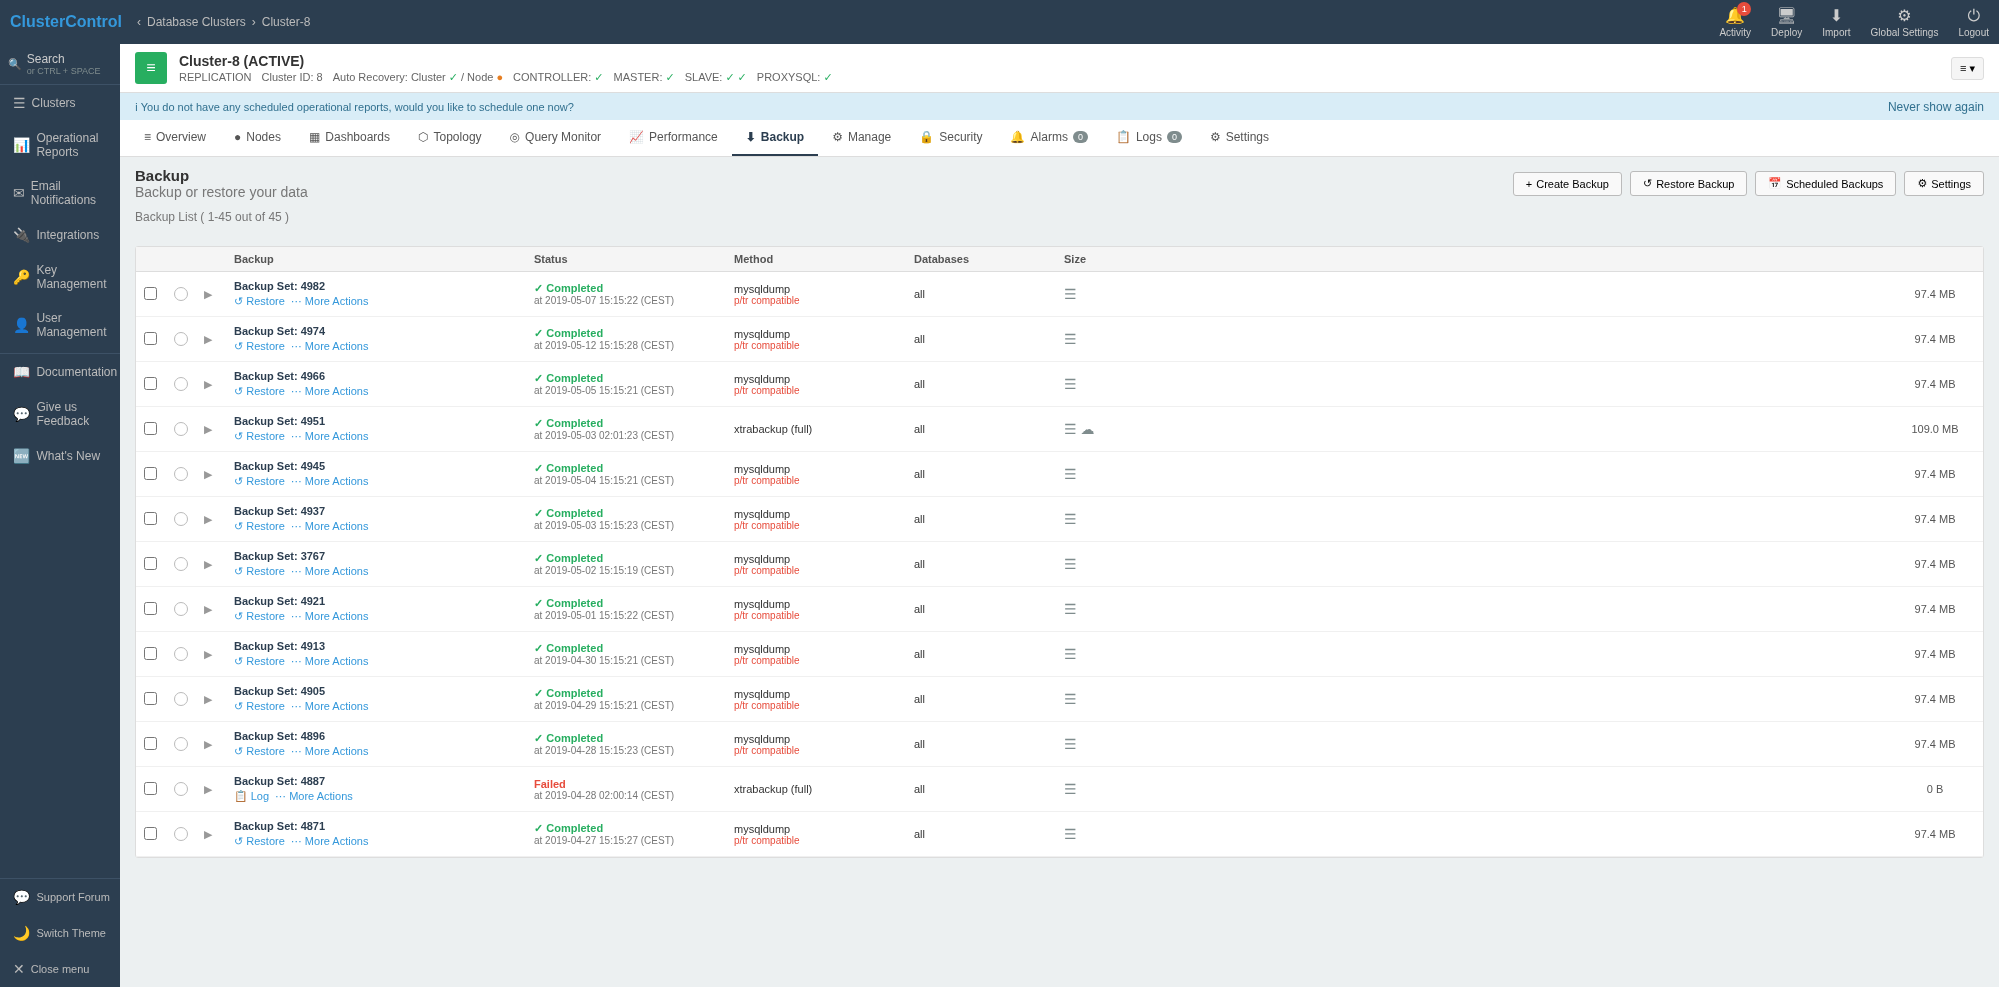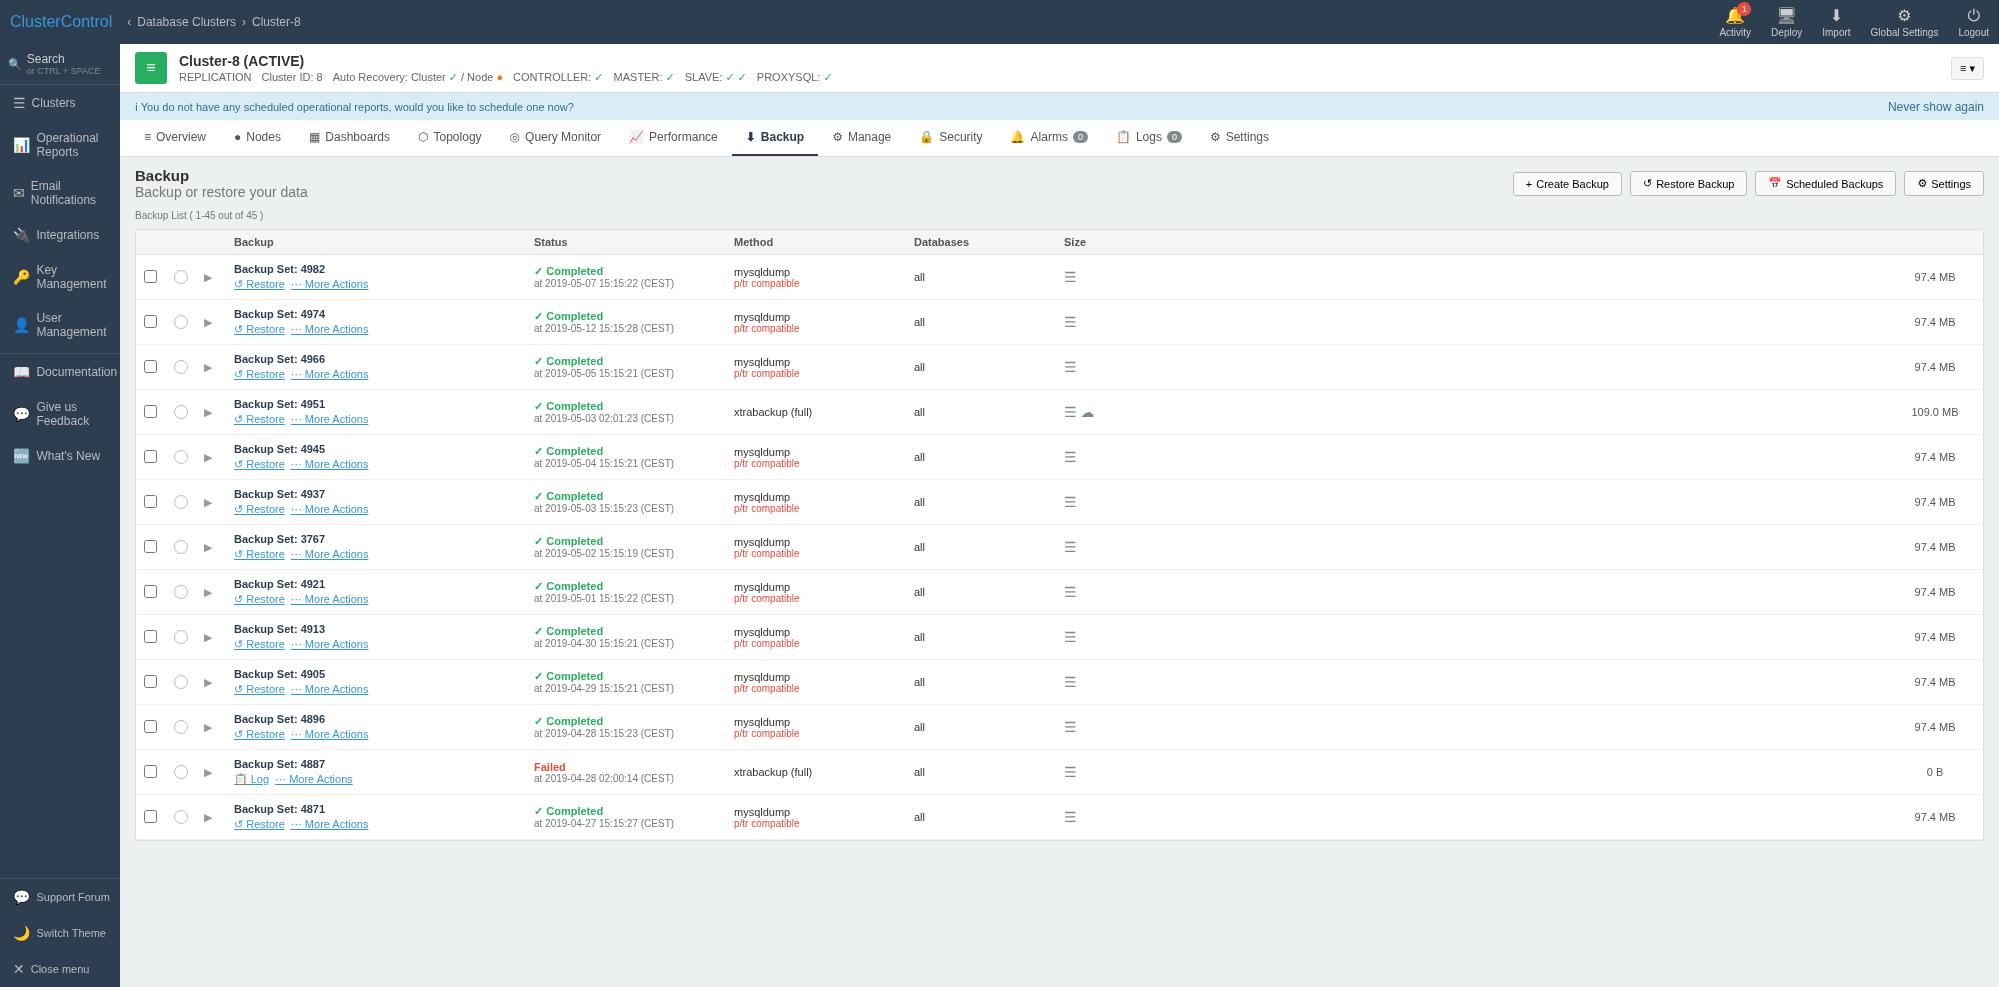--- a/index.html
+++ b/index.html
@@ -10,21 +10,21 @@
       background: #2c3e50;
       color: #fff;
       height: 44px;
       display: flex;
       align-items: center;
       padding: 0 10px;
       flex-shrink: 0;
     }
     .top-nav .brand {
       font-size: 16px;
-      font-weight: normal;
+      font-weight: bold;
       color: #3498db;
       margin-right: 15px;
     }
     .top-nav .breadcrumb {
       display: flex;
       align-items: center;
       gap: 6px;
       font-size: 12px;
       color: #bbb;
       flex: 1;
@@ -211,29 +211,29 @@
     .backup-row {
       display: grid;
       grid-template-columns: 30px 30px 30px 300px 200px 180px 150px 1fr 80px;
       padding: 8px 8px;
       border-bottom: 1px solid #f0f0f0;
       font-size: 11px;
       align-items: center;
     }
     .backup-set-name { font-weight: bold; color: #2c3e50; }
     .backup-actions { display: flex; gap: 6px; margin-top: 3px; color: #3498db; font-size: 11px; }
-    .backup-actions span { cursor: pointer; display: flex; align-items: center; gap: 2px; text-decoration: underline; }
+    .backup-actions span { cursor: pointer; display: flex; align-items: center; gap: 2px; }
     .status-completed { color: #27ae60; font-weight: bold; }
     .status-failed { color: #e74c3c; font-weight: bold; }
     .status-time { color: #777; font-size: 10px; }
     .storage-icon { color: #7f8c8d; font-size: 14px; display: flex; gap: 4px; }
     .size-val { text-align: center; color: #555; }
     input[type="checkbox"] { cursor: pointer; }
     .circle-radio { width: 14px; height: 14px; border: 1px solid #bbb; border-radius: 50%; cursor: pointer; }
-    .list-count { font-size: 10px; color: #777; margin-bottom: 8px; }
+    .list-count { font-size: 12px; color: #777; margin-bottom: 22px; }
     .header-col { display: flex; align-items: center; }
   </style>
 </head>
 <body>
 
 <div class="top-nav">
   <div class="brand">ClusterControl</div>
   <div class="breadcrumb">
     <span>‹</span>
     <a>Database Clusters</a>

